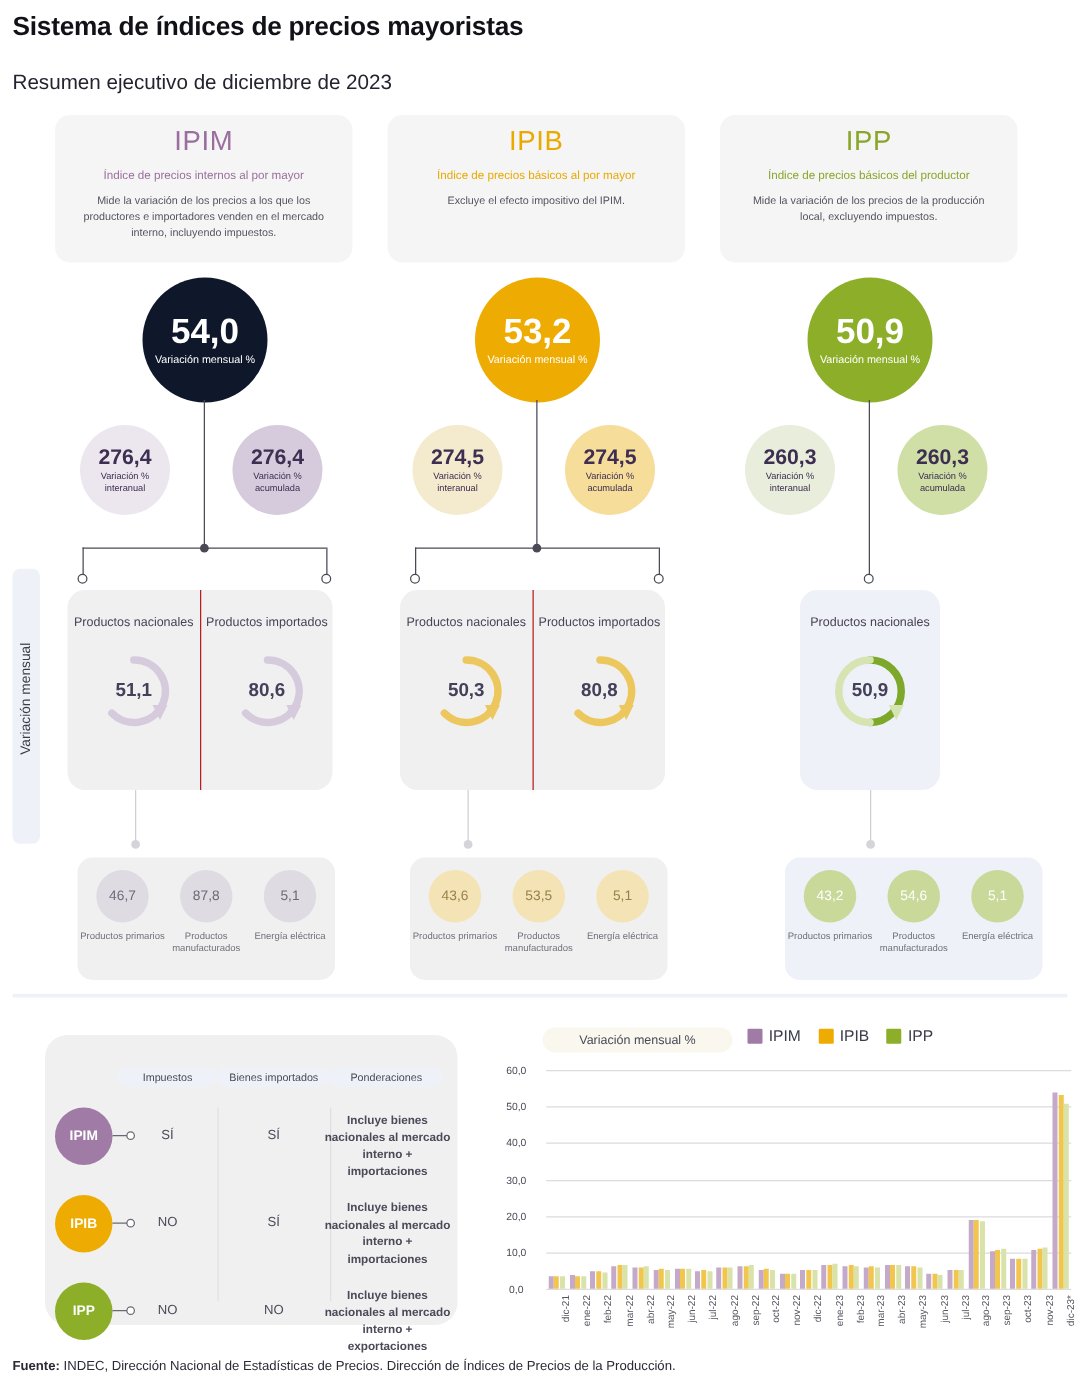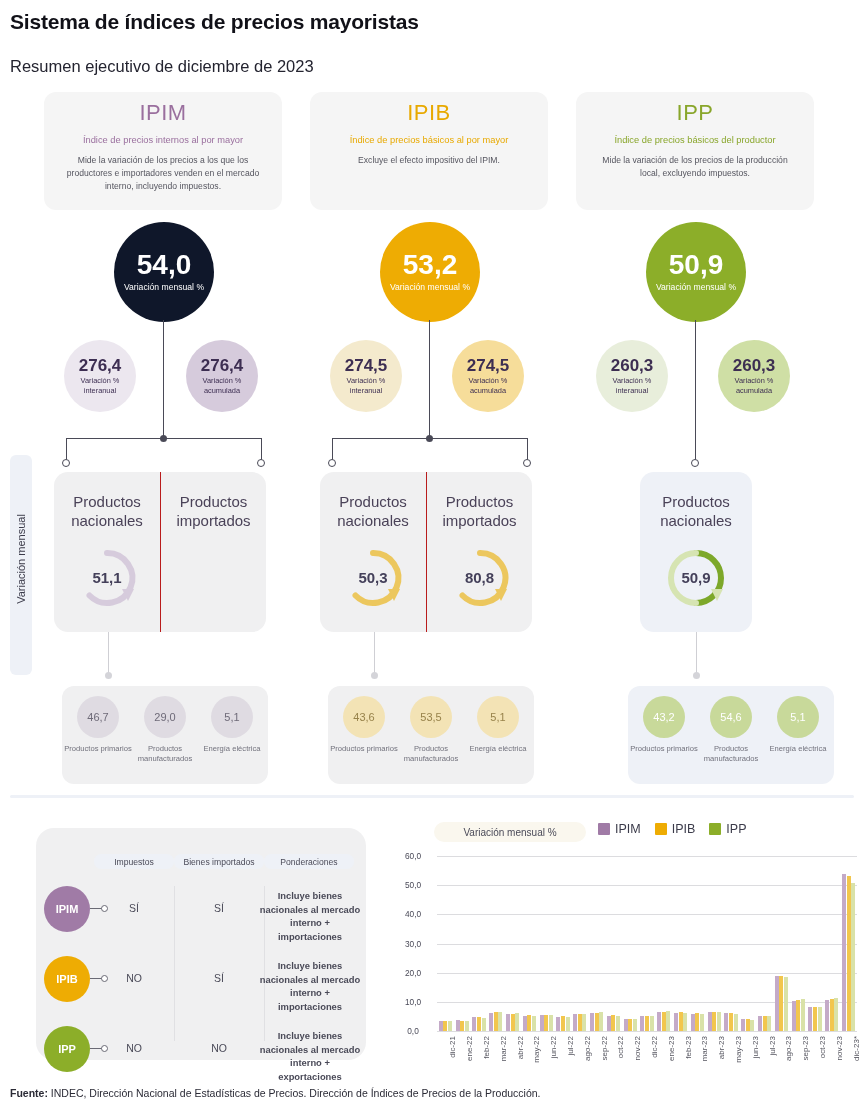--- a/index.html
+++ b/index.html
@@ -121,21 +121,21 @@
   .panel.p2 { left: 640px; width: 112px; background: #eef1f7; }
 
   .prodcol {
     position: absolute; top: 0; width: 106px; height: 160px;
     display: flex; flex-direction: column; align-items: center;
   }
   .prodcol.a { left: 0; }
   .prodcol.b { left: 106px; border-left: 1px solid #b91c1c; }
   .panel.p2 .prodcol.a { left: 3px; }
   .prod-title {
-    margin-top: 21px; font-size: 15px; line-height: 1.25;
+    margin-top: 21px; font-size: 10px; line-height: 1.25;
     text-align: center; color: #4a4258; font-weight: normal;
   }
   .ringwrap { position: relative; width: 66px; height: 66px; margin-top: 14px; }
   .ringwrap svg { position: absolute; left: 0; top: 0; }
   .ringwrap .val {
     position: absolute; left: 0; top: 0; width: 66px; height: 66px;
     display: flex; align-items: center; justify-content: center;
     font-size: 15px; font-weight: bold; color: #44405a;
   }
 
@@ -345,20 +345,27 @@
     <div class="ringwrap">
       <svg width="66" height="66" viewBox="0 0 66 66">
         <path d="M33 8 A25 25 0 1 1 15.5 50.5" fill="none" stroke="#d6cbdc" stroke-width="6" stroke-linecap="round"></path>
         <polygon points="48,44 60,44 54,56" fill="#d6cbdc"></polygon>
       </svg>
       <div class="val">51,1</div>
     </div>
   </div>
   <div class="prodcol b">
     <div class="prod-title">Productos importados</div>
+    <div class="ringwrap">
+      <svg width="66" height="66" viewBox="0 0 66 66">
+        <path d="M33 8 A25 25 0 1 1 15.5 50.5" fill="none" stroke="#d6cbdc" stroke-width="6" stroke-linecap="round"></path>
+        <polygon points="48,44 60,44 54,56" fill="#d6cbdc"></polygon>
+      </svg>
+      <div class="val">80,6</div>
+    </div>
   </div>
 </div>
 
 <div class="panel p1">
   <div class="prodcol a">
     <div class="prod-title">Productos nacionales</div>
     <div class="ringwrap">
       <svg width="66" height="66" viewBox="0 0 66 66">
         <path d="M33 8 A25 25 0 1 1 15.5 50.5" fill="none" stroke="#ecc75e" stroke-width="6" stroke-linecap="round"></path>
         <polygon points="48,44 60,44 54,56" fill="#ecc75e"></polygon>
@@ -398,21 +405,21 @@
 <div class="leader-dot" style="left:371px;top:672px;"></div>
 <div class="leader" style="left:696px;top:632px;height:46px;"></div>
 <div class="leader-dot" style="left:693px;top:672px;"></div>
 
 <div class="substrip s0">
   <div class="subitem">
     <div class="sub-circ">46,7</div>
     <div class="sub-cap">Productos primarios</div>
   </div>
   <div class="subitem">
-    <div class="sub-circ">29,0</div>
+    <div class="sub-circ">87,8</div>
     <div class="sub-cap">Productos manufacturados</div>
   </div>
   <div class="subitem">
     <div class="sub-circ">5,1</div>
     <div class="sub-cap">Energía eléctrica</div>
   </div>
 </div>
 
 <div class="substrip s1">
   <div class="subitem">

